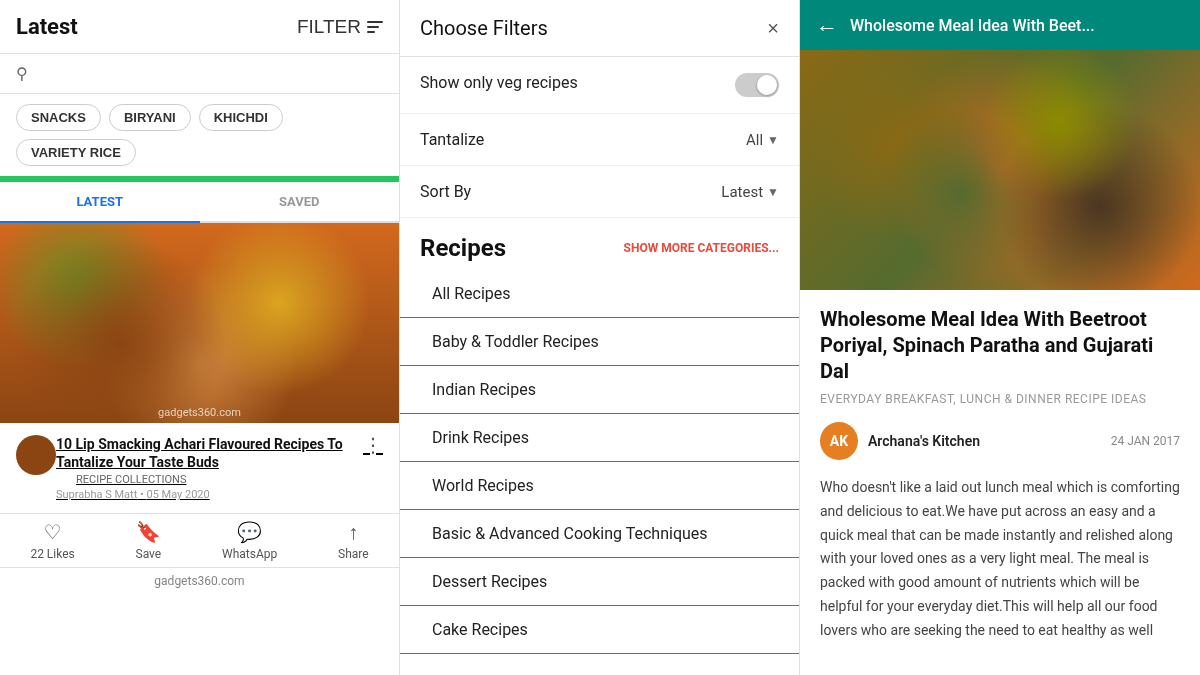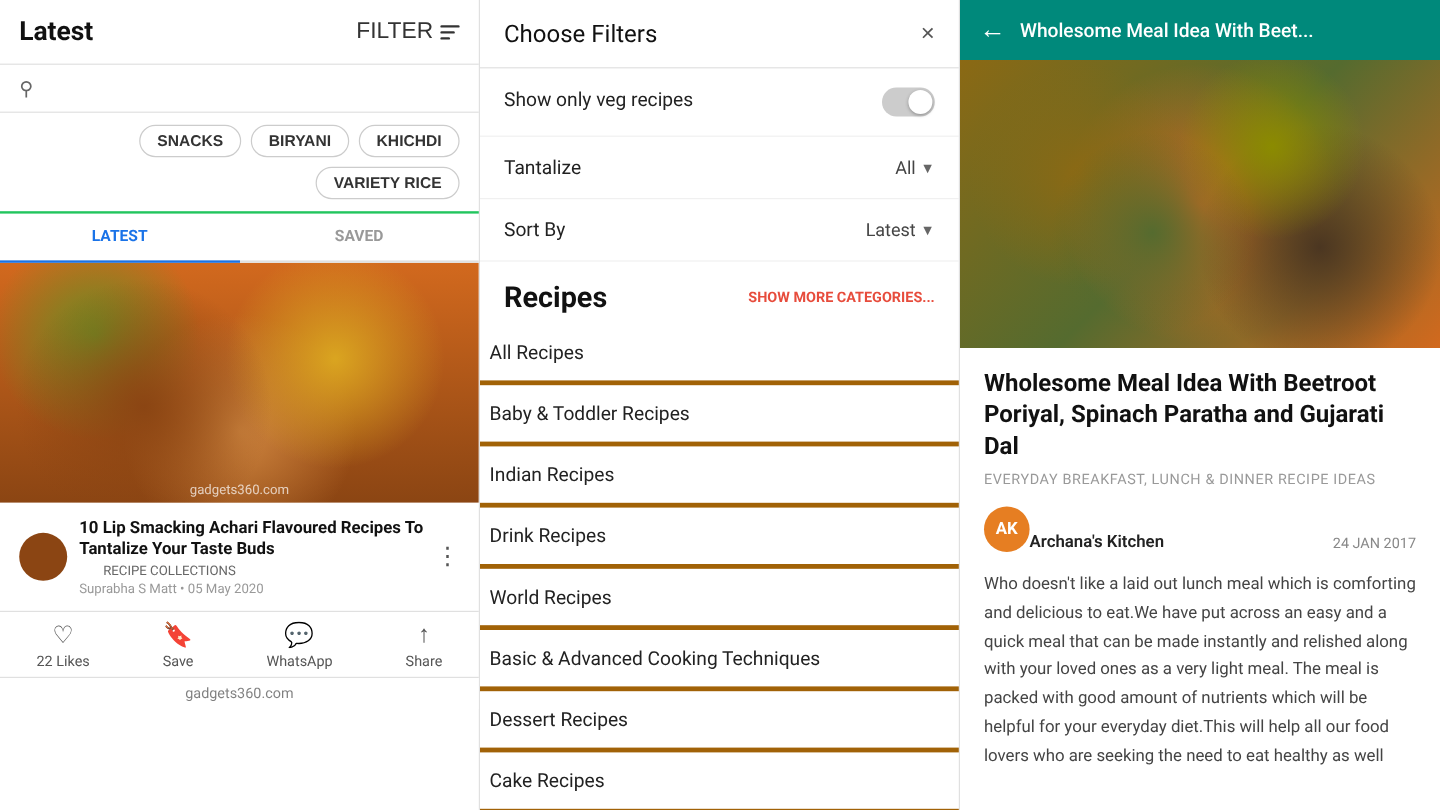--- a/index.html
+++ b/index.html
@@ -60,23 +60,22 @@
     }
     .search-icon {
       color: #666;
       font-size: 16px;
     }
 
     .tags-row {
       display: flex;
       gap: 8px;
       padding: 10px 16px;
-      border-bottom: 2px solid #22c55e;
+      border-bottom: 6px solid #22c55e;
       flex-wrap: wrap;
-      justify-content: flex-end;
     }
     .tag-chip {
       border: 1px solid #ccc;
       border-radius: 20px;
       padding: 5px 14px;
       font-size: 13px;
       font-weight: 600;
       color: #333;
       cursor: pointer;
       background: #fff;
@@ -131,23 +130,23 @@
       left: 50%;
       transform: translateX(-50%);
       font-size: 11px;
       color: rgba(255,255,255,0.7);
       white-space: nowrap;
     }
 
     .article-info {
       padding: 12px 16px;
       display: flex;
-      align-items: center;
-      gap: 10px;
+      align-items: flex-start;
       border-bottom: 1px solid #e0e0e0;
+      text-decoration: underline;
     }
     .article-avatar {
       width: 40px; height: 40px;
       border-radius: 50%;
       background: #8B4513;
       overflow: hidden;
       flex-shrink: 0;
     }
     .article-text { flex: 1; }
     .article-title {
@@ -289,24 +288,24 @@
       color: #e74c3c;
       cursor: pointer;
       text-decoration: none;
     }
 
     .recipes-list {
       flex: 1;
       overflow-y: auto;
     }
     .recipe-item {
-      padding: 14px 8px;
+      padding: 14px 32px;
       font-size: 16px;
       color: #222;
-      border-bottom: 4px solid #a16207;
+      border-bottom: 1px solid #a16207;
       cursor: pointer;
     }
 
     
     .right-panel {
       flex: 1;
       background: #fff;
       display: flex;
       flex-direction: column;
       overflow: hidden;
@@ -363,22 +362,23 @@
     }
     .recipe-subtitle {
       font-size: 12px;
       color: #999;
       text-transform: uppercase;
       margin-top: 8px;
       letter-spacing: 0.5px;
     }
     .author-row {
       display: flex;
-      align-items: flex-end;
+      align-items: center;
       padding: 8px 20px;
+      gap: 10px;
     }
     .author-avatar {
       width: 38px; height: 38px;
       border-radius: 50%;
       background: #e67e22;
       display: flex;
       align-items: center;
       justify-content: center;
       font-weight: 700;
       font-size: 14px;

